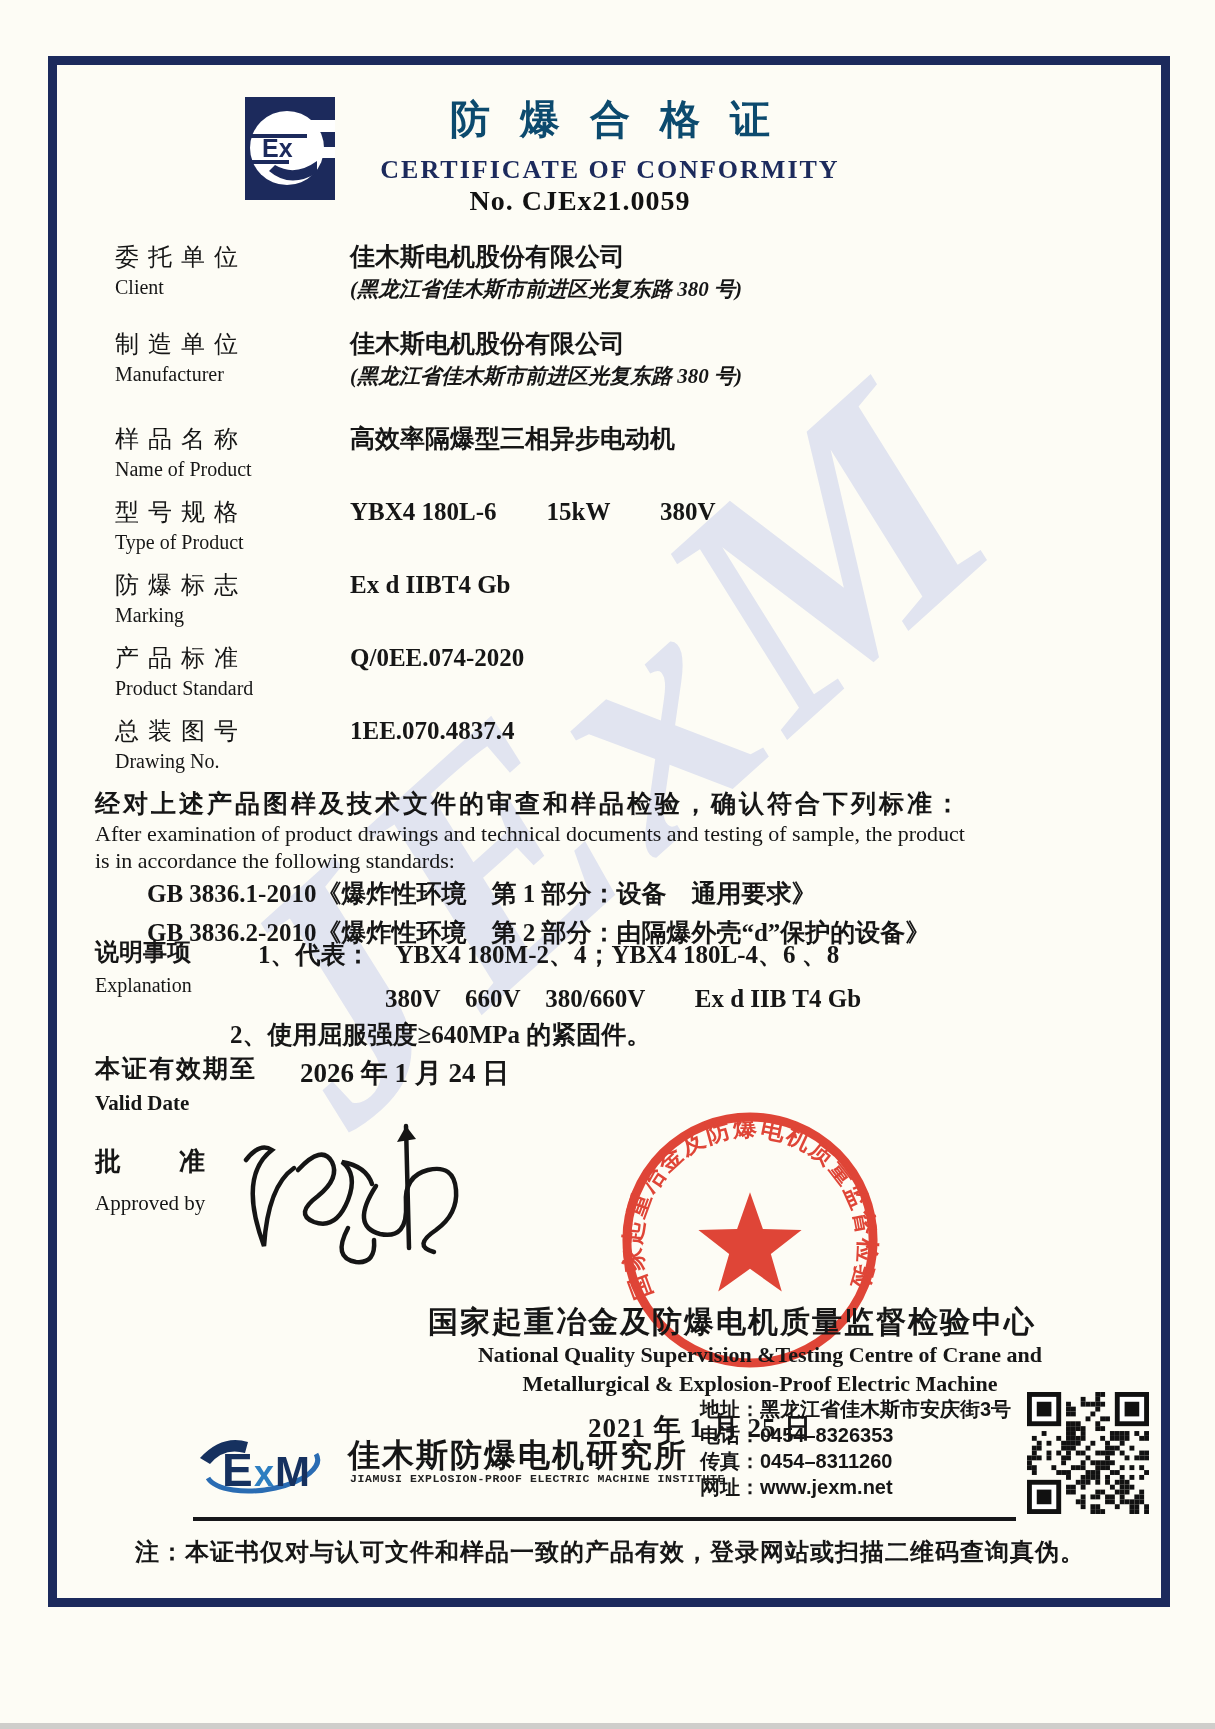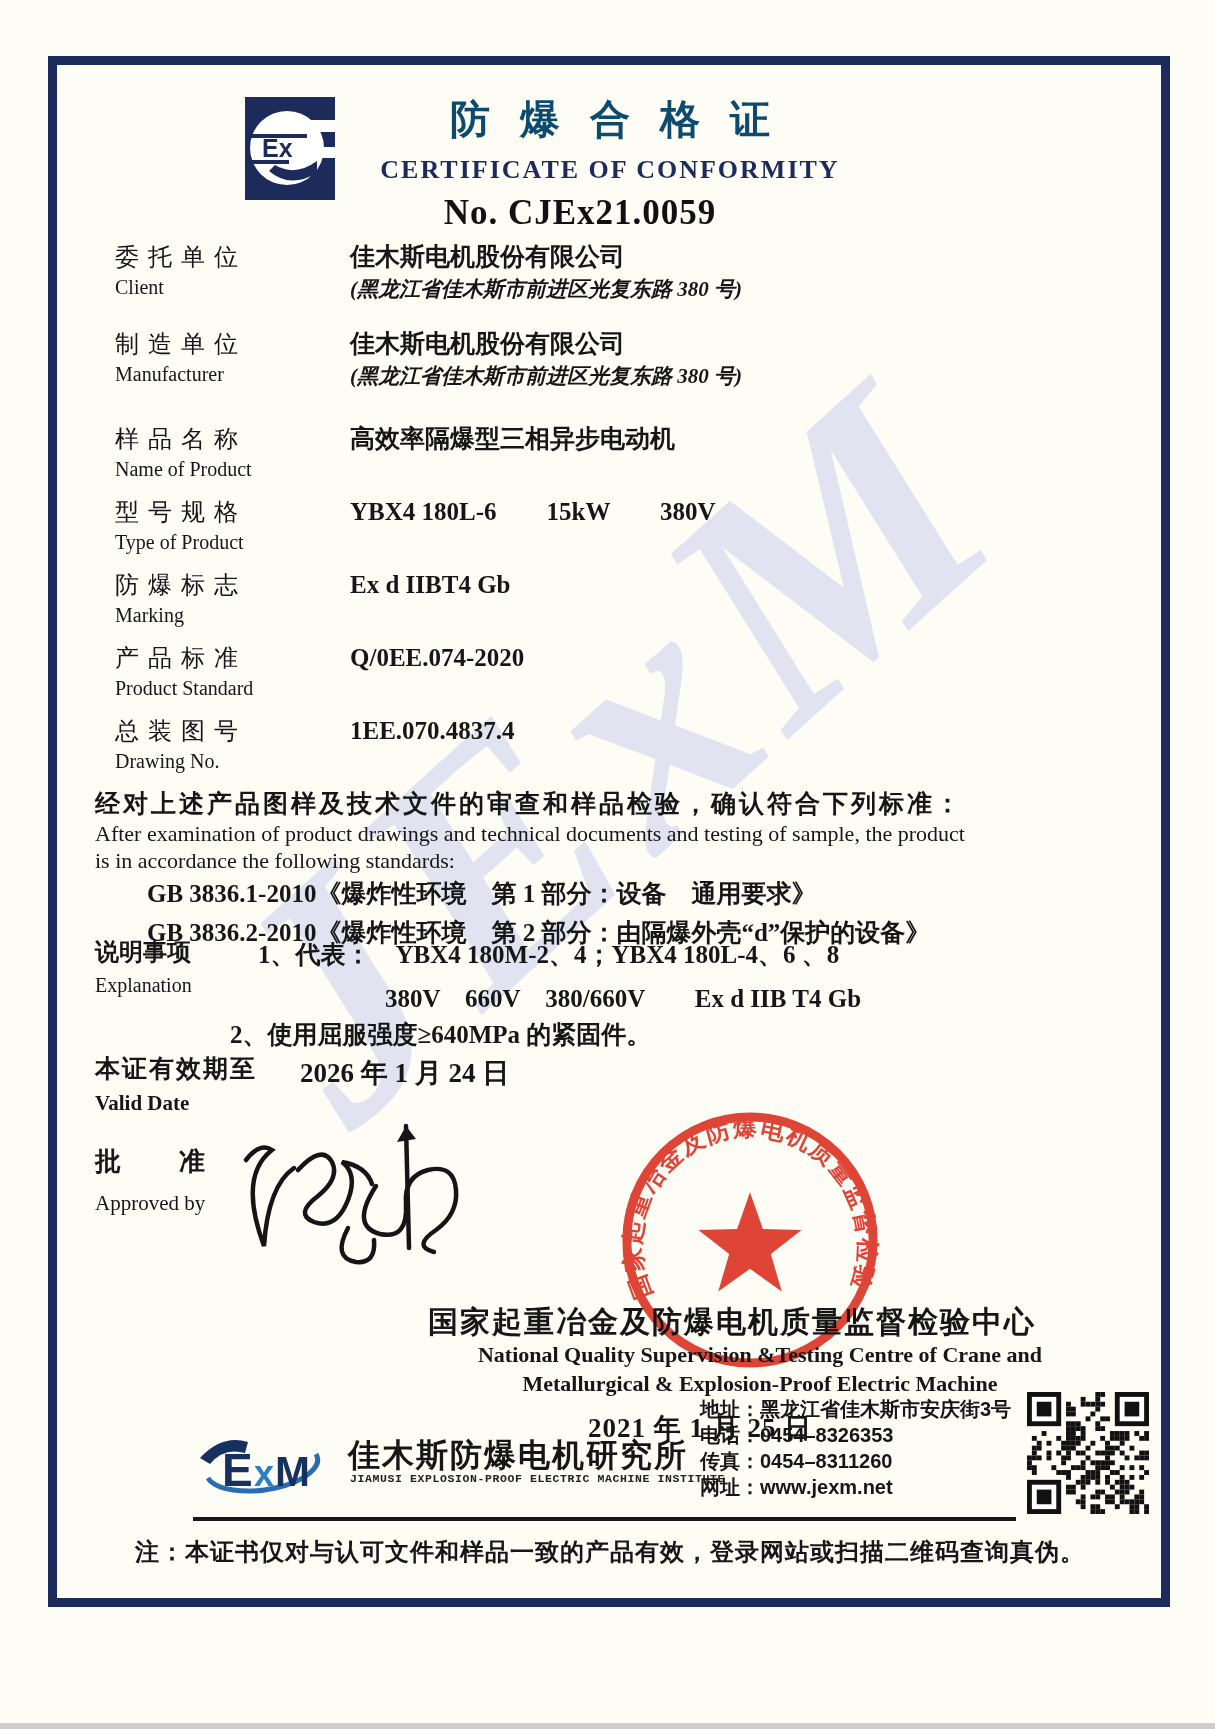--- a/index.html
+++ b/index.html
@@ -20,21 +20,21 @@
     color:#cbd1ec; opacity:.55; letter-spacing:14px;
     transform:rotate(-42deg); transform-origin:center; pointer-events:none;
     font-family:"Liberation Serif","DejaVu Serif",serif; z-index:1;
   }
   .content { position:absolute; inset:0; z-index:2; }
   
   .ex-logo { position:absolute; left:245px; top:97px; width:90px; height:103px; }
   .head-block { position:absolute; left:330px; top:92px; width:560px; text-align:center; }
   .title-zh { font-size:40px; font-weight:bold; color:#0c4a6e; letter-spacing:30px; text-indent:30px; white-space:nowrap; }
   .title-en { margin-top:8px; font-size:26px; font-weight:bold; color:#1c2a5c; letter-spacing:2px; white-space:nowrap; }
-  .cert-no  { margin-top:8px; font-size:35px; font-weight:bold; color:#111; letter-spacing:1px; padding-right:60px; }
+  .cert-no  { margin-top:0; font-size:28px; font-weight:bold; color:#111; letter-spacing:1px; padding-right:60px; }
   
   .fields { position:absolute; left:115px; top:240px; width:990px; }
   .frow { display:flex; margin-bottom:13px; }
   .frow.addr { margin-bottom:23px; }
   .flabel { width:235px; flex:0 0 235px; }
   .flabel .zh { font-size:24px; font-weight:normal; letter-spacing:9px; line-height:34px; white-space:nowrap; }
   .flabel .en { font-size:20px; line-height:26px; }
   .fvalue .val { font-size:25px; font-weight:bold; line-height:34px; white-space:nowrap; }
   .fvalue .sub { font-size:21px; font-weight:bold; line-height:30px; white-space:nowrap;font-style:italic; }
   

